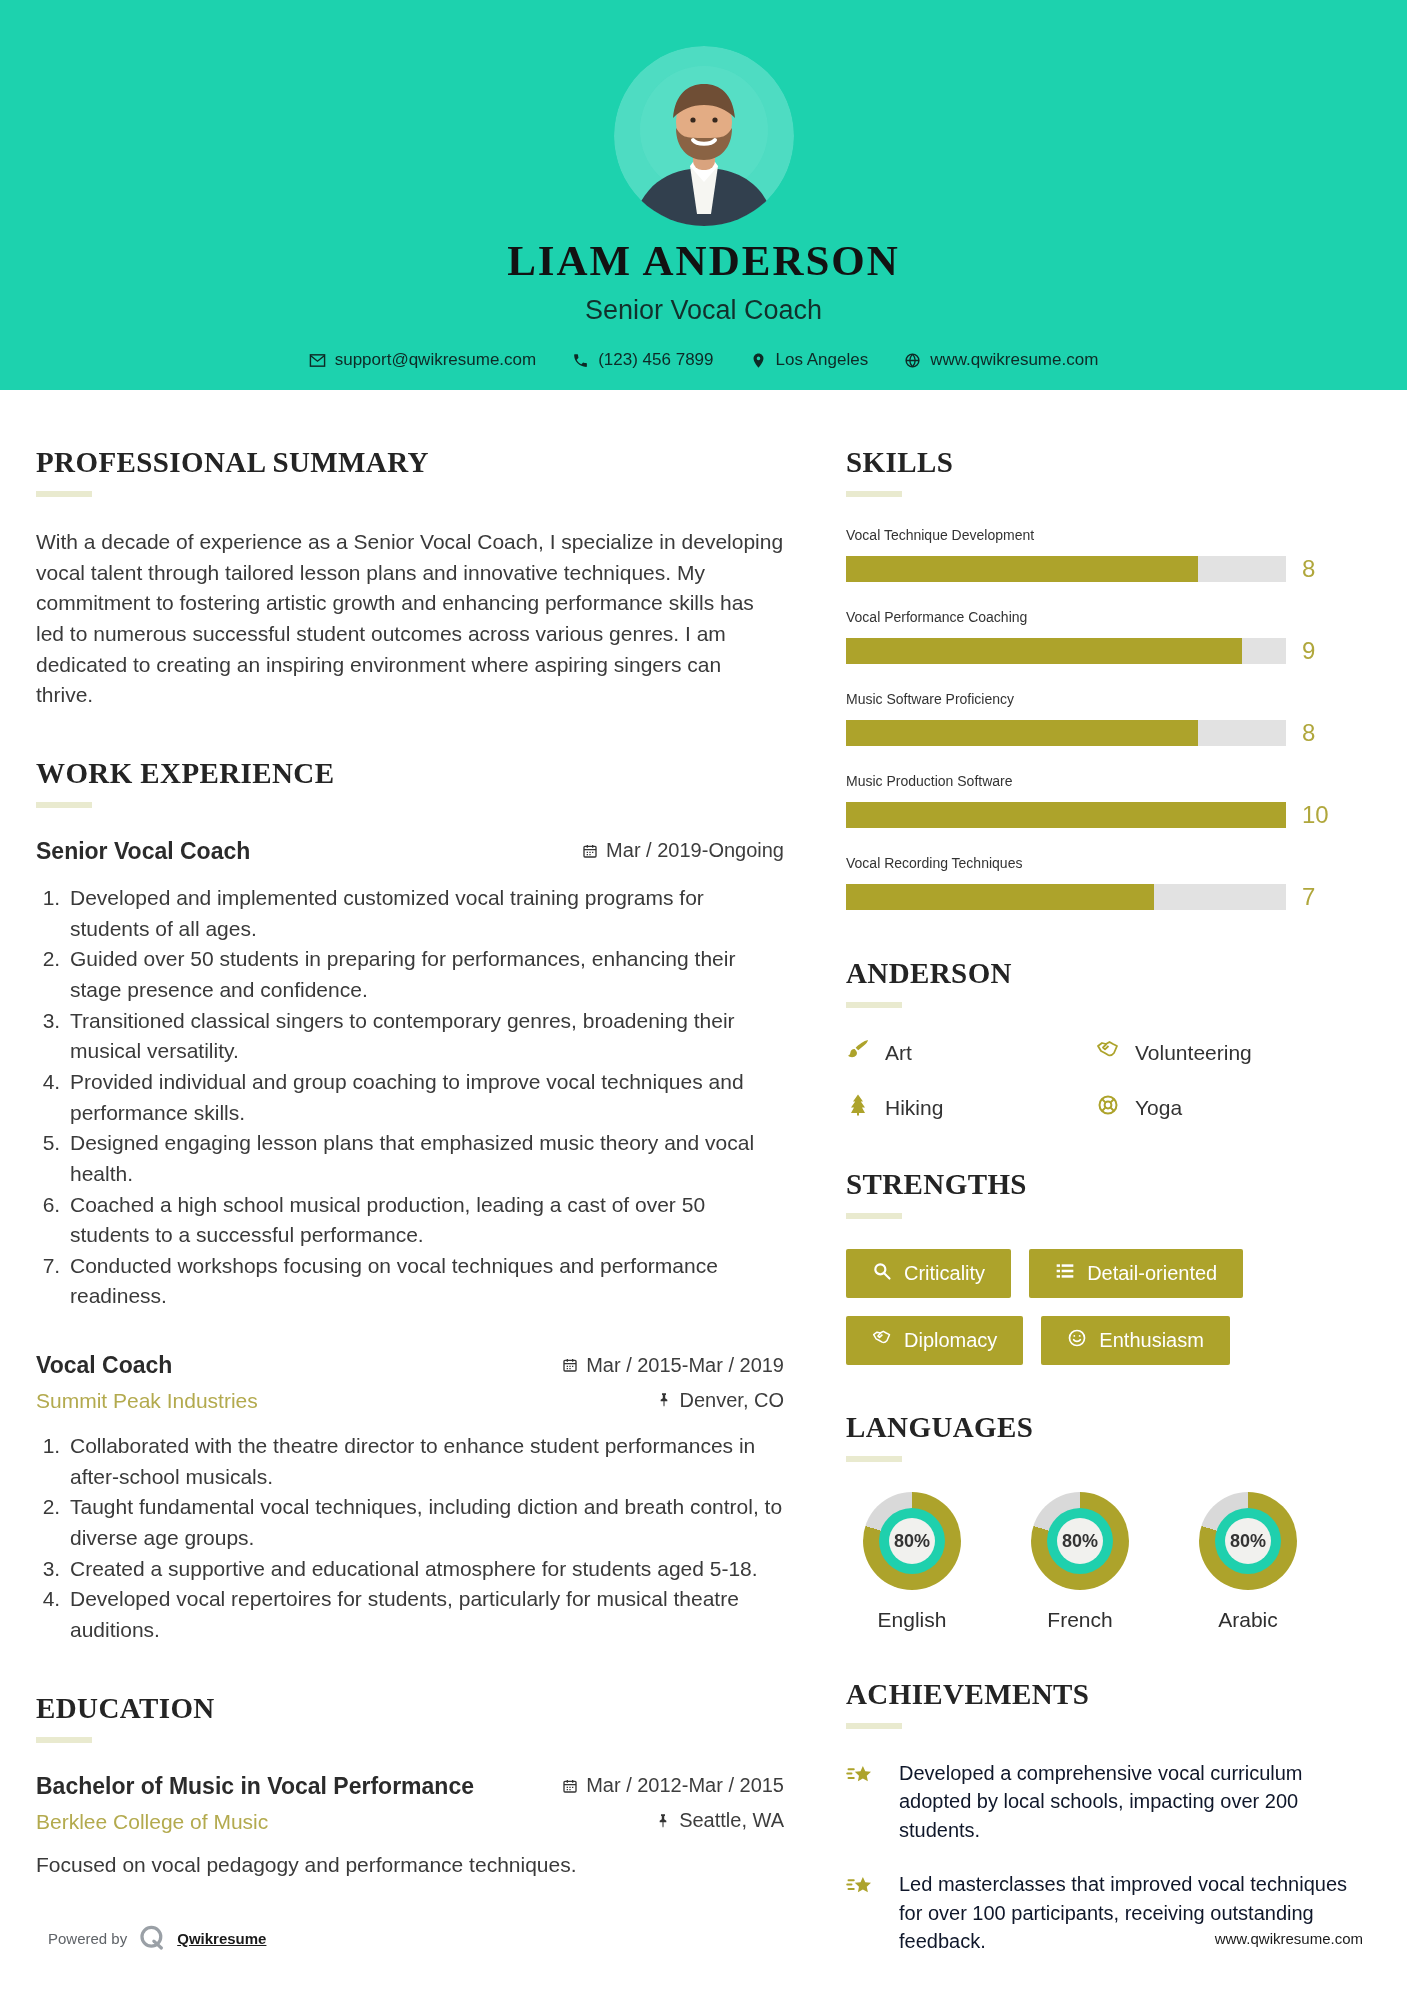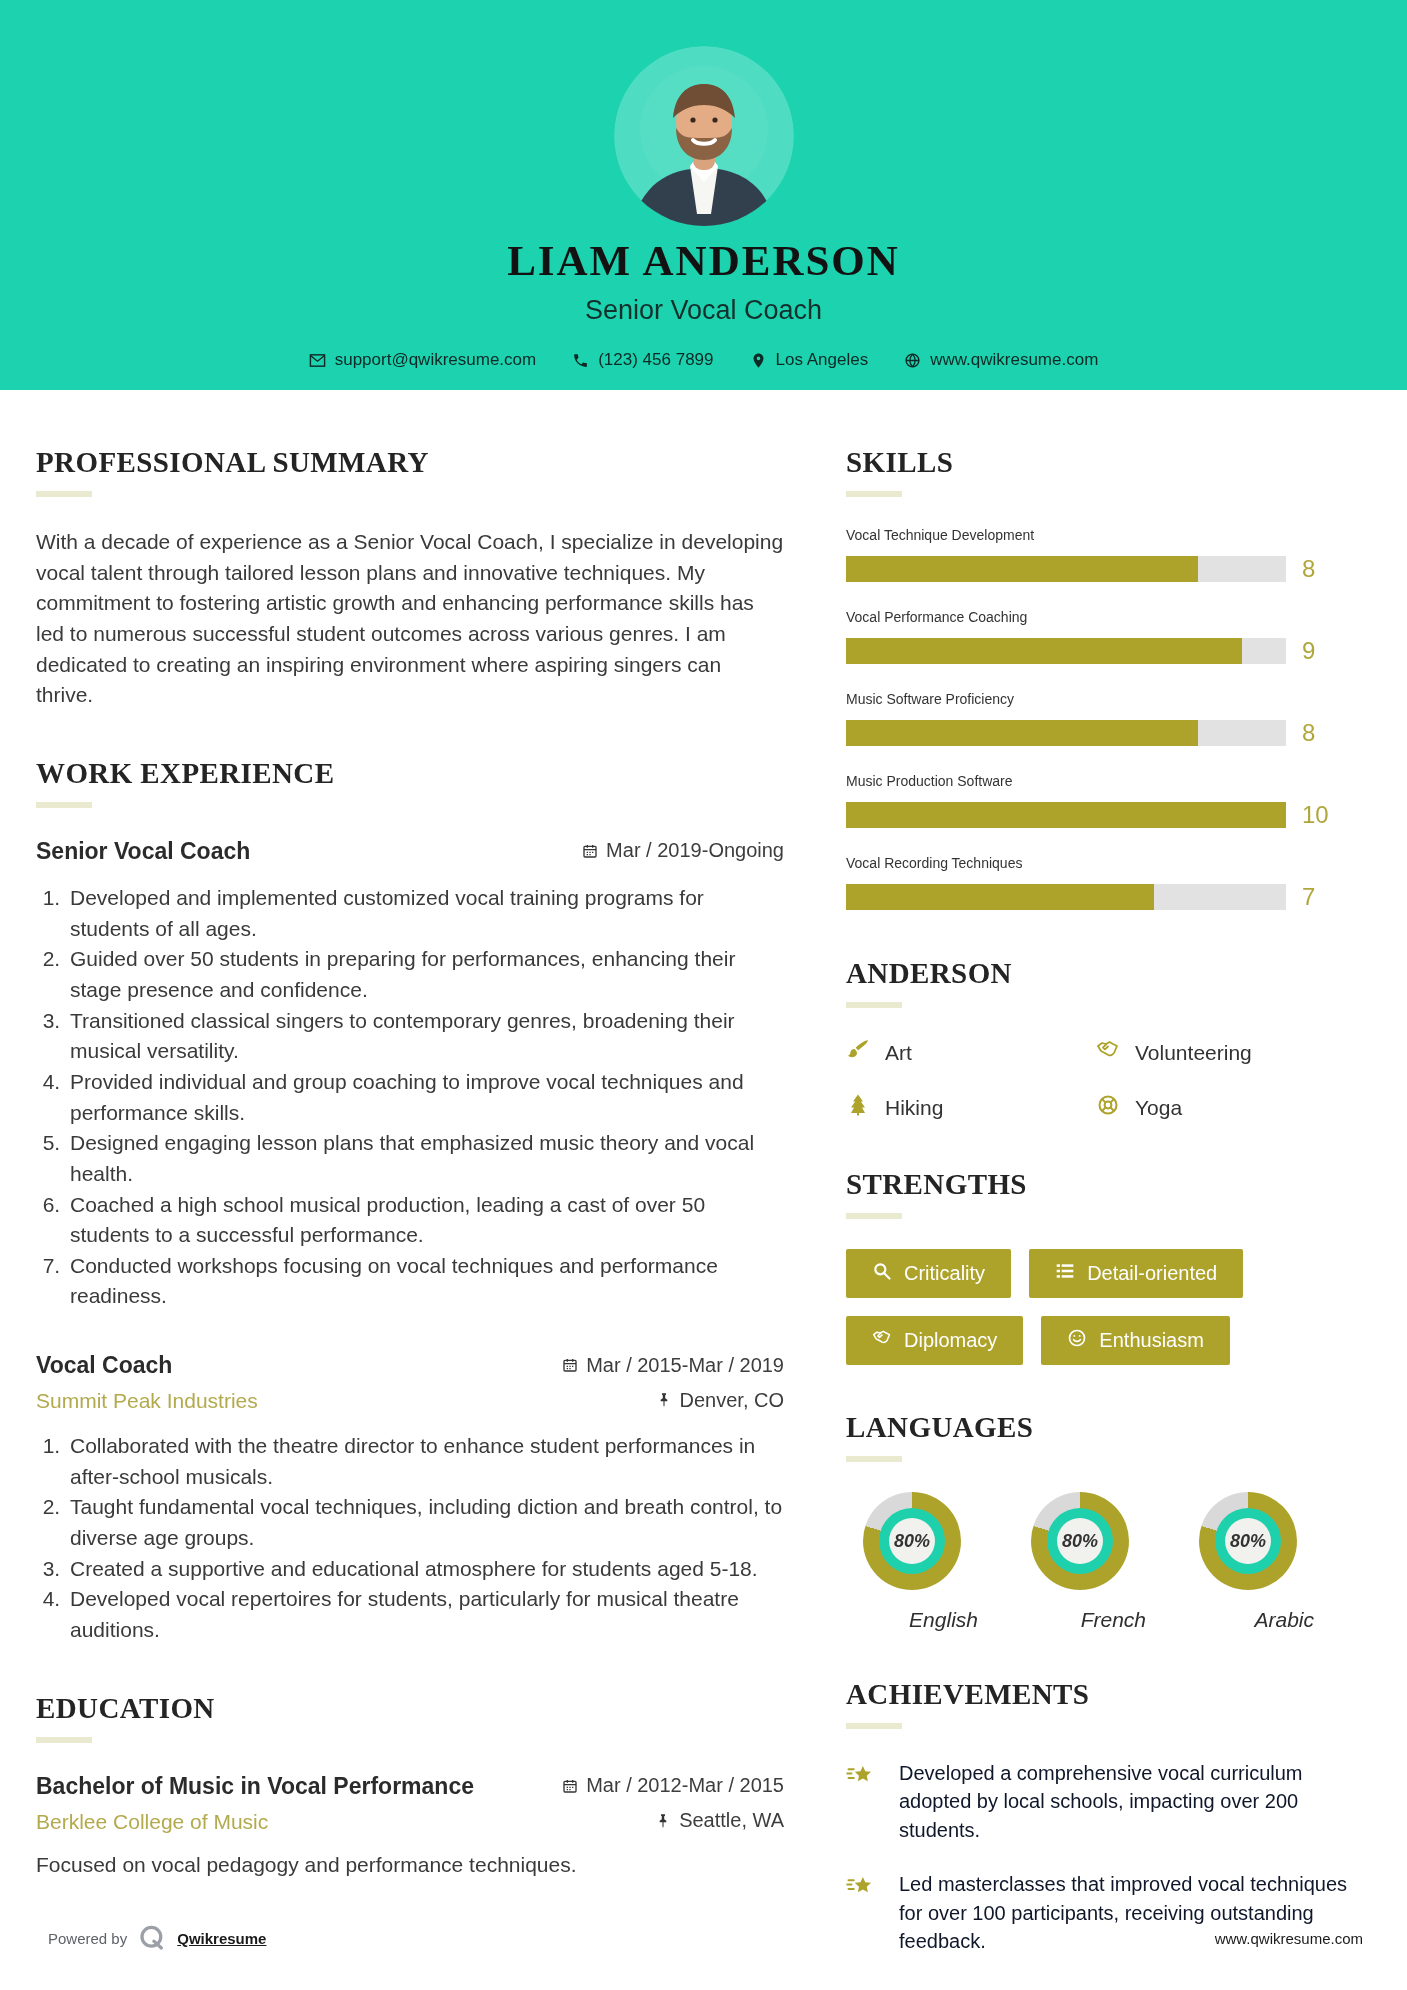--- a/index.html
+++ b/index.html
@@ -51,21 +51,21 @@
   .interest { display:flex; align-items:center; gap:15px; font-size:21px; color:#333; }
   .interest svg { width:24px; height:24px; color:#ada32b; flex:none; }
 
   
   .strengths-wrap { display:flex; flex-wrap:wrap; gap:18px; max-width:430px; }
   .badge { background:#ada32b; color:#fff; font-size:20px; display:inline-flex; align-items:center; gap:12px; padding:12px 26px; border-radius:2px; }
   .badge svg { width:20px; height:20px; }
 
   
   .langs { display:flex; gap:36px; }
-  .lang { width:132px; text-align:right;font-style:italic; }
+  .lang { width:132px; text-align:center; }
   .donut { width:98px; height:98px; border-radius:50%; margin:0 auto; display:flex; align-items:center; justify-content:center; }
   .ring-inner { width:66px; height:66px; border-radius:50%; background:#1fd0ad; display:flex; align-items:center; justify-content:center; }
   .donut-center { width:46px; height:46px; border-radius:50%; background:#f1f1ee; display:flex; align-items:center; justify-content:center; font-size:18px; font-weight:700; color:#333; }
   .lang-label { font-size:21px; color:#2f2f2f; margin-top:18px; }
 
   
   .achv { display:flex; gap:16px; margin-bottom:26px; }
   .achv svg { width:30px; height:30px; color:#ada32b; flex:none; margin-top:2px; }
   .achv p { font-size:20px; line-height:1.42; color:#0f172a;margin-left:7px; }
 

